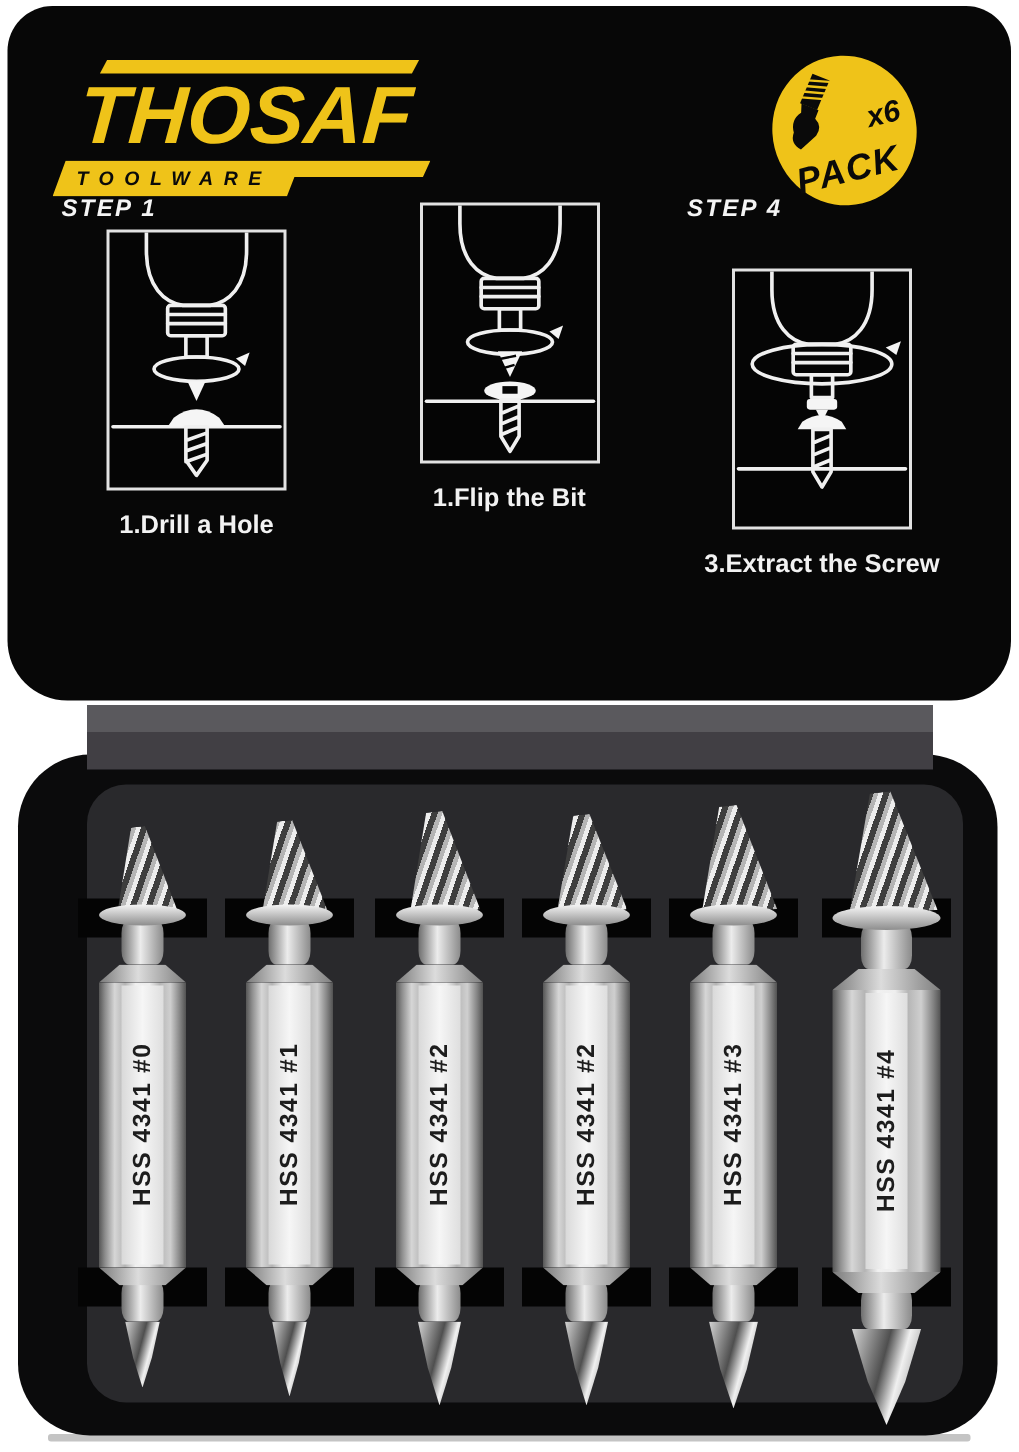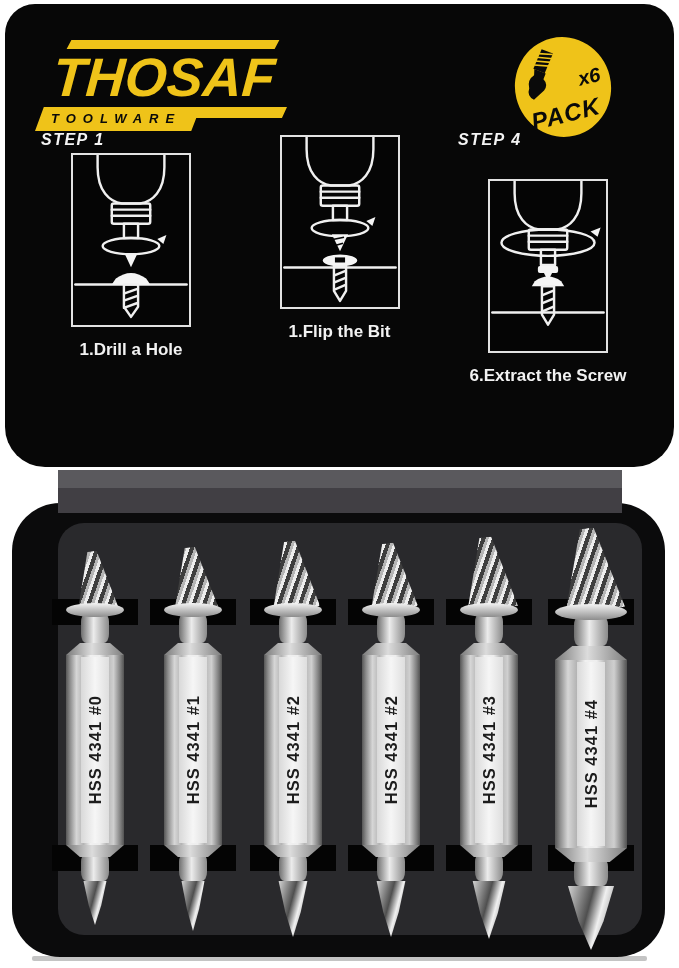--- a/index.html
+++ b/index.html
@@ -161,21 +161,21 @@
             <ellipse class="ln" cx="57" cy="61" rx="46" ry="13"></ellipse>
             <path class="fw" d="M99 50 l10 -4 l-3 9 z"></path>
             <rect class="ln" x="50" y="68" width="14" height="15"></rect>
             <rect class="fw" x="47" y="84" width="20" height="7" rx="2"></rect>
             <path class="fw" d="M53 91 h8 l-4 8 z"></path>
             <path class="ln" d="M2 130 H112"></path>
             <path class="fw" d="M44 99 Q57 90 70 99 L73 104 H41 Z"></path>
             <path class="ln" d="M51 104 H63 V132 L57 142 L51 132 Z M51 113 L63 108 M51 121 L63 116 M51 129 L63 124"></path>
           </svg>
         </div>
-        <div class="step-caption">6.Extract the Screw</div>
+        <div class="step-caption">3.Extract the Screw</div>
       </div>
 
     </div>
 
   </div>
 
   <div class="floor-shadow"></div>
   <div class="case"></div>
   <div class="hinge">
     <div class="hinge-top"></div>

